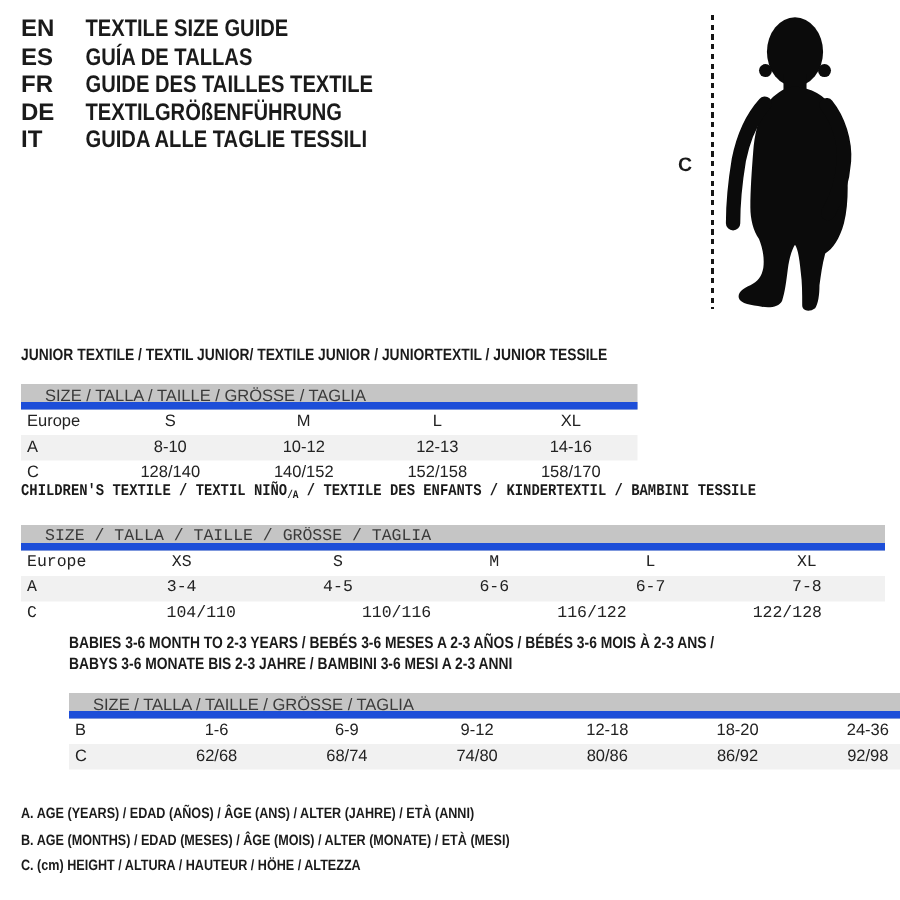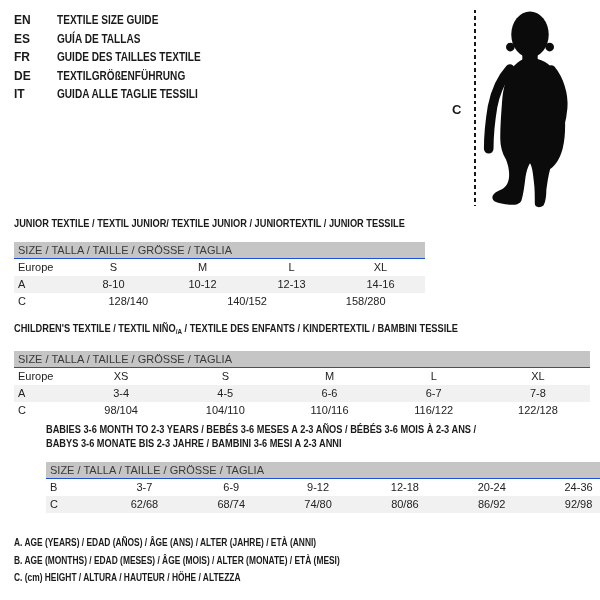--- a/index.html
+++ b/index.html
@@ -4,38 +4,38 @@
 <style>
   html,body{margin:0;padding:0;}
   body{
     width:600px;height:600px;position:relative;background:#ffffff;
     font-family:"Liberation Sans",sans-serif;color:#1a1a1a;overflow:hidden;
   }
   .condensed{display:inline-block;transform:scaleX(0.84);transform-origin:0 50%;white-space:nowrap;}
 
   
   .lang-block{position:absolute;left:14px;top:11px;}
-  .lang-row{display:flex;height:18.5px;align-items:center;font-weight:bold;font-size:12px;}
+  .lang-row{display:flex;height:18.5px;align-items:center;font-weight:bold;font-size:16px;}
   .lang-code{width:43px;flex:0 0 43px;}
   .lang-label{white-space:nowrap;}
 
   
   .height-dash-line{position:absolute;left:474px;top:10px;width:2px;height:196px;
     background:repeating-linear-gradient(to bottom,#161616 0 3.5px,transparent 3.5px 6.5px);}
   .figure-c-label{position:absolute;left:452px;top:102px;font-size:13px;font-weight:bold;}
   .baby-figure{position:absolute;left:482px;top:7px;}
 
   
   .table-section{position:absolute;left:14px;}
-  .t1{top:216px;width:411px;}
-  .t2{top:321px;width:576px;}
+  .t1{top:230px;width:411px;}
+  .t2{top:321px;width:576px;font-family:Liberation Mono, monospace;}
   .t3{top:422px;width:576px;margin-left:32px;}
   .tbl-title{font-weight:bold;font-size:11px;line-height:14px;margin-bottom:12px;white-space:nowrap;}
-  .tbl-header{height:17px;background:#c5c5c5;border-bottom:1px solid #1d4ed8;
-    font-size:11px;line-height:16px;padding-left:4px;color:#3a3a3a;box-sizing:border-box;}
+  .tbl-header{height:17px;background:#c5c5c5;border-bottom:5px solid #1d4ed8;
+    font-size:11px;line-height:16px;padding-left:16px;color:#3a3a3a;box-sizing:border-box;}
   .tbl-row{display:flex;height:17px;line-height:17px;font-size:11px;color:#222;}
   .tbl-row.alt{background:#f1f1f1;}
   .row-label{width:55px;flex:0 0 55px;padding-left:4px;box-sizing:border-box;}
   .cell{flex:1;text-align:center;}
   .subscript{font-size:7.5px;vertical-align:-2px;letter-spacing:0;}
 
   
   .notes{position:absolute;left:14px;top:534px;}
   .note-line{font-weight:bold;font-size:10px;height:17.5px;line-height:17.5px;white-space:nowrap;}
 </style>
@@ -117,21 +117,22 @@
     <span class="row-label">A</span>
     <span class="cell">8-10</span>
     <span class="cell">10-12</span>
     <span class="cell">12-13</span>
     <span class="cell">14-16</span>
   </div>
   <div class="tbl-row">
     <span class="row-label">C</span>
     <span class="cell">128/140</span>
     <span class="cell">140/152</span>
-    <span class="cell">158/280</span>
+    <span class="cell">152/158</span>
+    <span class="cell">158/170</span>
   </div>
 </div>
 
 <div class="table-section t2">
   <div class="tbl-title">
     <span class="condensed"><span>CHILDREN'S TEXTILE / TEXTIL NIÑO</span><span class="subscript">/A</span><span> / TEXTILE DES ENFANTS / KINDERTEXTIL / BAMBINI TESSILE</span></span>
   </div>
   <div class="tbl-header">SIZE / TALLA / TAILLE / GRÖSSE / TAGLIA</div>
   <div class="tbl-row">
     <span class="row-label">Europe</span>
@@ -144,41 +145,40 @@
   <div class="tbl-row alt">
     <span class="row-label">A</span>
     <span class="cell">3-4</span>
     <span class="cell">4-5</span>
     <span class="cell">6-6</span>
     <span class="cell">6-7</span>
     <span class="cell">7-8</span>
   </div>
   <div class="tbl-row">
     <span class="row-label">C</span>
-    <span class="cell">98/104</span>
     <span class="cell">104/110</span>
     <span class="cell">110/116</span>
     <span class="cell">116/122</span>
     <span class="cell">122/128</span>
   </div>
 </div>
 
 <div class="table-section t3">
   <div class="tbl-title">
     <span class="condensed">BABIES 3-6 MONTH TO 2-3 YEARS / BEBÉS 3-6 MESES A 2-3 AÑOS / BÉBÉS 3-6 MOIS À 2-3 ANS /</span><br>
     <span class="condensed">BABYS 3-6 MONATE BIS 2-3 JAHRE / BAMBINI 3-6 MESI A 2-3 ANNI</span>
   </div>
   <div class="tbl-header">SIZE / TALLA / TAILLE / GRÖSSE / TAGLIA</div>
   <div class="tbl-row">
     <span class="row-label">B</span>
-    <span class="cell">3-7</span>
+    <span class="cell">1-6</span>
     <span class="cell">6-9</span>
     <span class="cell">9-12</span>
     <span class="cell">12-18</span>
-    <span class="cell">20-24</span>
+    <span class="cell">18-20</span>
     <span class="cell">24-36</span>
   </div>
   <div class="tbl-row alt">
     <span class="row-label">C</span>
     <span class="cell">62/68</span>
     <span class="cell">68/74</span>
     <span class="cell">74/80</span>
     <span class="cell">80/86</span>
     <span class="cell">86/92</span>
     <span class="cell">92/98</span>

